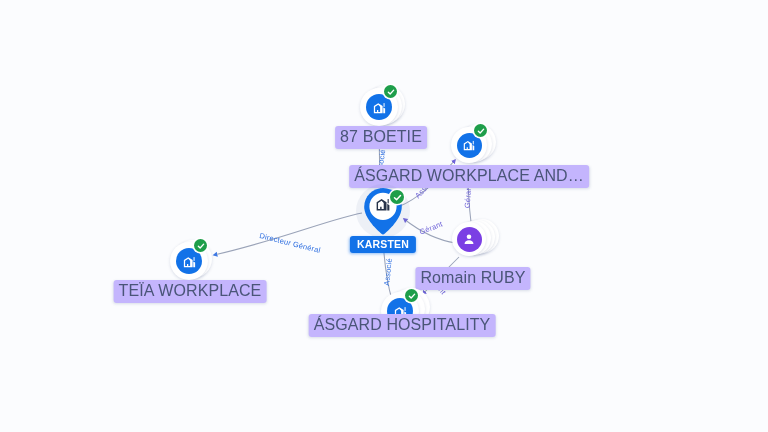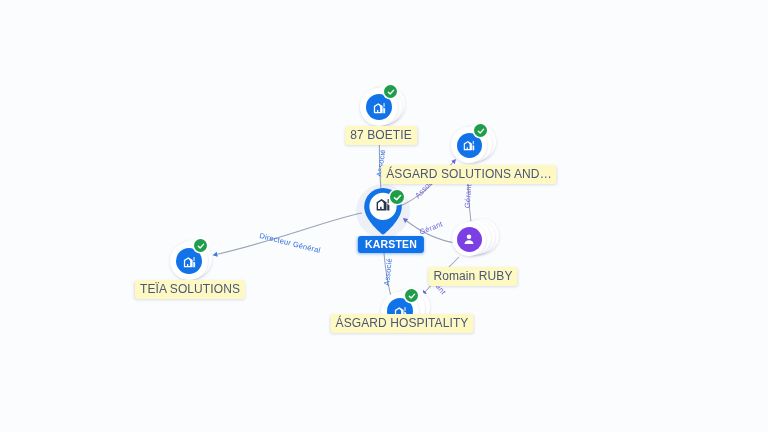--- a/index.html
+++ b/index.html
@@ -64,23 +64,23 @@
     align-items: center;
     justify-content: center;
     box-shadow: 0 0 0 1.5px #ffffff;
   }
 
   
   .caption {
     position: absolute;
     transform: translateX(-50%);
     white-space: nowrap;
-    background: #fef9c3;
+    background: #c4b5fd;
     color: #4a5578;
-    font-size: 12px;
+    font-size: 16px;
     letter-spacing: 0.1px;
     padding: 2px 5px 3px 5px;
     border-radius: 3px;
     box-shadow: 0 1px 3px rgba(40,60,110,0.16);
     text-align: center;
   }
   .caption-selected {
     background: #1272e8;
     color: #ffffff;
     font-size: 10.5px;
@@ -194,21 +194,21 @@
             <rect x="18.5" y="5" width="1.6" height="6" fill="#ffffff"></rect>
           </svg>
         </div>
       </div>
       <div class="check-badge" style="left:26px; top:2px; width:13px; height:13px;">
         <svg width="8" height="8" viewBox="0 0 24 24" fill="none" stroke="#ffffff" stroke-width="4" stroke-linecap="round" stroke-linejoin="round">
           <path d="M4 12.5 L9.5 18 L20 6.5"></path>
         </svg>
       </div>
     </div>
-    <div class="caption" style="left:-4px; top:18px;">ÁSGARD SOLUTIONS AND…</div>
+    <div class="caption" style="left:-4px; top:18px;">ÁSGARD WORKPLACE AND…</div>
   </div>
 
   <div class="node" style="left:475px; top:241px;">
     <div class="node-stack" style="width:52px; height:48px;">
       <div class="disc" style="left:16px; top:2px; width:34px; height:34px;"></div>
       <div class="disc" style="left:12px; top:3px; width:34px; height:34px;"></div>
       <div class="disc" style="left:8px; top:4px; width:34px; height:34px;"></div>
       <div class="disc disc-main" style="left:3px; top:5px; width:34px; height:34px;">
         <div class="inner-circle inner-person" style="width:25px; height:25px;">
           <svg width="14" height="14" viewBox="0 0 24 24" fill="#ffffff">
@@ -252,21 +252,21 @@
             <rect x="18.5" y="5" width="1.6" height="6" fill="#ffffff"></rect>
           </svg>
         </div>
       </div>
       <div class="check-badge" style="left:27px; top:2px; width:13px; height:13px;">
         <svg width="8" height="8" viewBox="0 0 24 24" fill="none" stroke="#ffffff" stroke-width="4" stroke-linecap="round" stroke-linejoin="round">
           <path d="M4 12.5 L9.5 18 L20 6.5"></path>
         </svg>
       </div>
     </div>
-    <div class="caption" style="left:-1px; top:19px;">TEÏA SOLUTIONS</div>
+    <div class="caption" style="left:-1px; top:19px;">TEÏA WORKPLACE</div>
   </div>
 
   <div class="node" style="left:383px; top:211px;">
     <div class="pin-halo"></div>
     <div class="pin-wrap" style="width:44px; height:52px;">
       <svg width="44" height="52" viewBox="0 0 44 52" style="position:absolute; left:0; top:0;">
         <path d="M22 3 C11.5 3 3.2 11.3 3.2 21.8 C3.2 33.4 16.5 45.5 20.4 48.8
                  a2.5 2.5 0 0 0 3.2 0 C27.5 45.5 40.8 33.4 40.8 21.8
                  C40.8 11.3 32.5 3 22 3 z" fill="#1272e8"></path>
         <circle cx="22" cy="21.4" r="13.6" fill="#ffffff"></circle>
@@ -276,16 +276,16 @@
           <path d="M3 21V9.5L10 5l7 4.5V21H3zm2-2h3v-3h2v3h3v-8.4L10 7.4 5 10.6V19zm13 2v-9.2l3 1.9V21h-3z"></path>
           <rect x="18.5" y="5" width="1.6" height="6" fill="#263349"></rect>
         </svg>
       </div>
       <div class="check-badge" style="left:29px; top:5px; width:14px; height:14px;">
         <svg width="9" height="9" viewBox="0 0 24 24" fill="none" stroke="#ffffff" stroke-width="4" stroke-linecap="round" stroke-linejoin="round">
           <path d="M4 12.5 L9.5 18 L20 6.5"></path>
         </svg>
       </div>
     </div>
-    <div class="caption-selected" style="position:absolute; left:8px; top:25px; transform:translateX(-50%); white-space:nowrap;">KARSTEN</div>
+    <div class="caption-selected" style="position:absolute; left:0; top:25px; transform:translateX(-50%); white-space:nowrap;">KARSTEN</div>
   </div>
 
 </div>
 
 </body></html>

